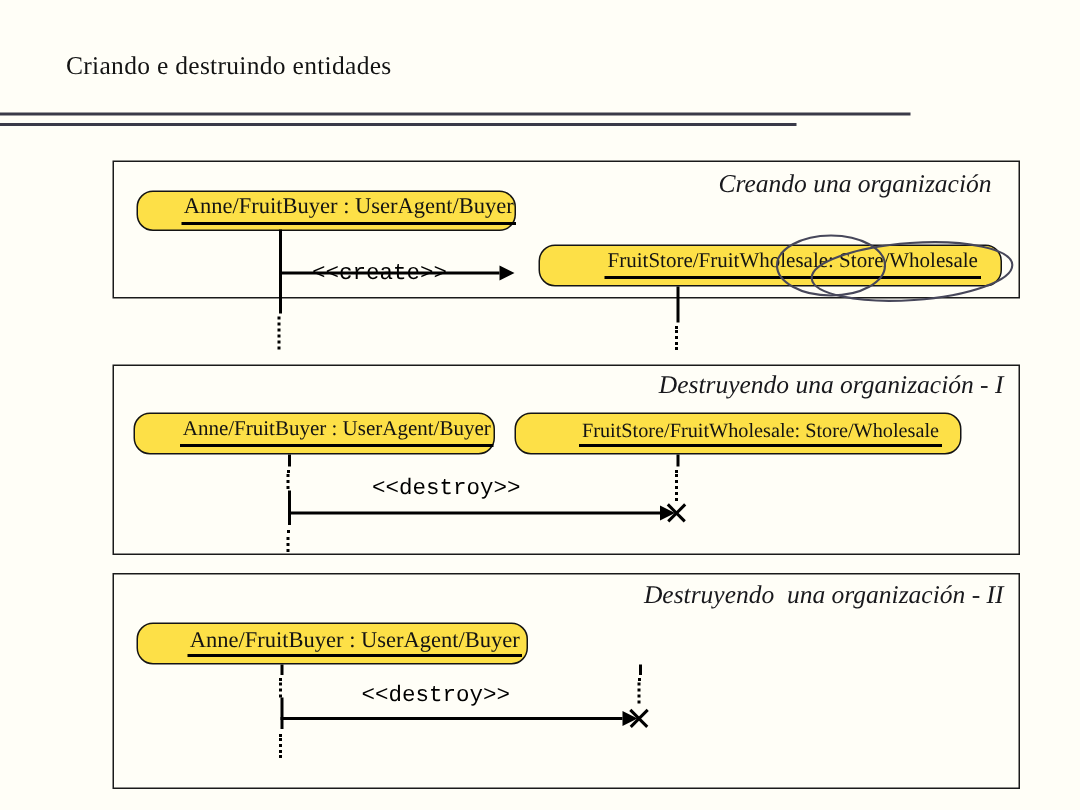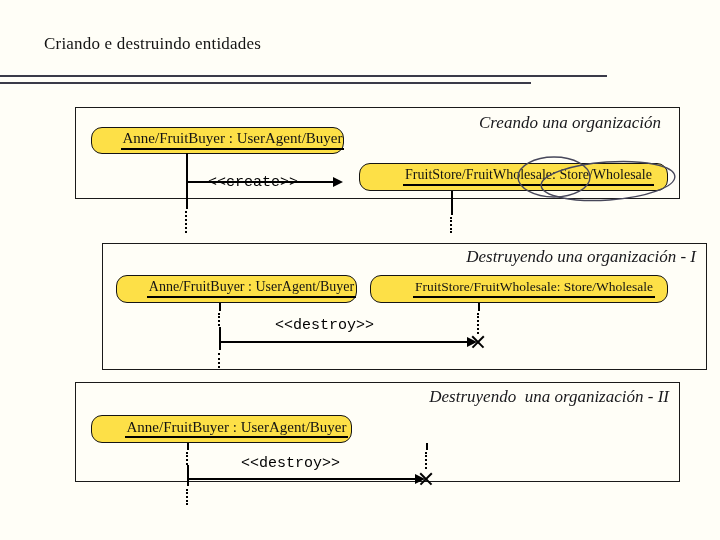--- a/index.html
+++ b/index.html
@@ -4,22 +4,22 @@
 <style>
   html,body{margin:0;padding:0;background:#e8e8e8;}
   .slide{position:relative;width:720px;height:540px;background:#fffef7;overflow:hidden;
          font-family:"Liberation Serif",serif;color:#131313;}
   .page-title{position:absolute;left:44px;top:34px;font-size:17px;letter-spacing:.2px;}
   .rule{position:absolute;left:0;height:2px;background:#3a3a48;}
   .rule-1{top:75px;width:607px;}
   .rule-2{top:82px;width:531px;}
   .panel{position:absolute;left:75px;width:605px;border:1.5px solid #1a1a1a;box-sizing:border-box;background:#fffef7;}
   .panel-1{top:107px;height:92px;}
-  .panel-2{top:243px;height:127px;margin-left:27px;}
-  .panel-3{top:382px;height:100px;}
+  .panel-2{top:243px;height:127px;}
+  .panel-3{top:382px;height:144px;}
   .caption{position:absolute;font-style:italic;font-size:17px;white-space:pre;color:#18181c;}
   .obox{position:absolute;border:1.5px solid #141414;border-radius:11px;box-sizing:border-box;
         display:flex;align-items:center;justify-content:center;background:#fde047;padding-left:30px;}
   .obox .u{border-bottom:2px solid #000;line-height:1.05;white-space:nowrap;padding:0 2px 1px 2px;}
   .fs15{font-size:15px;} .fs14{font-size:14px;} .fs13{font-size:13.5px;}
   .vsolid{position:absolute;width:1.5px;background:#000;}
   .vdot{position:absolute;width:0;border-left:2px dotted #000;}
   .msg-line{position:absolute;height:2px;background:#000;}
   .msg-line .head{position:absolute;right:-10px;top:-4px;width:0;height:0;
         border-left:10px solid #000;border-top:5px solid transparent;border-bottom:5px solid transparent;}

